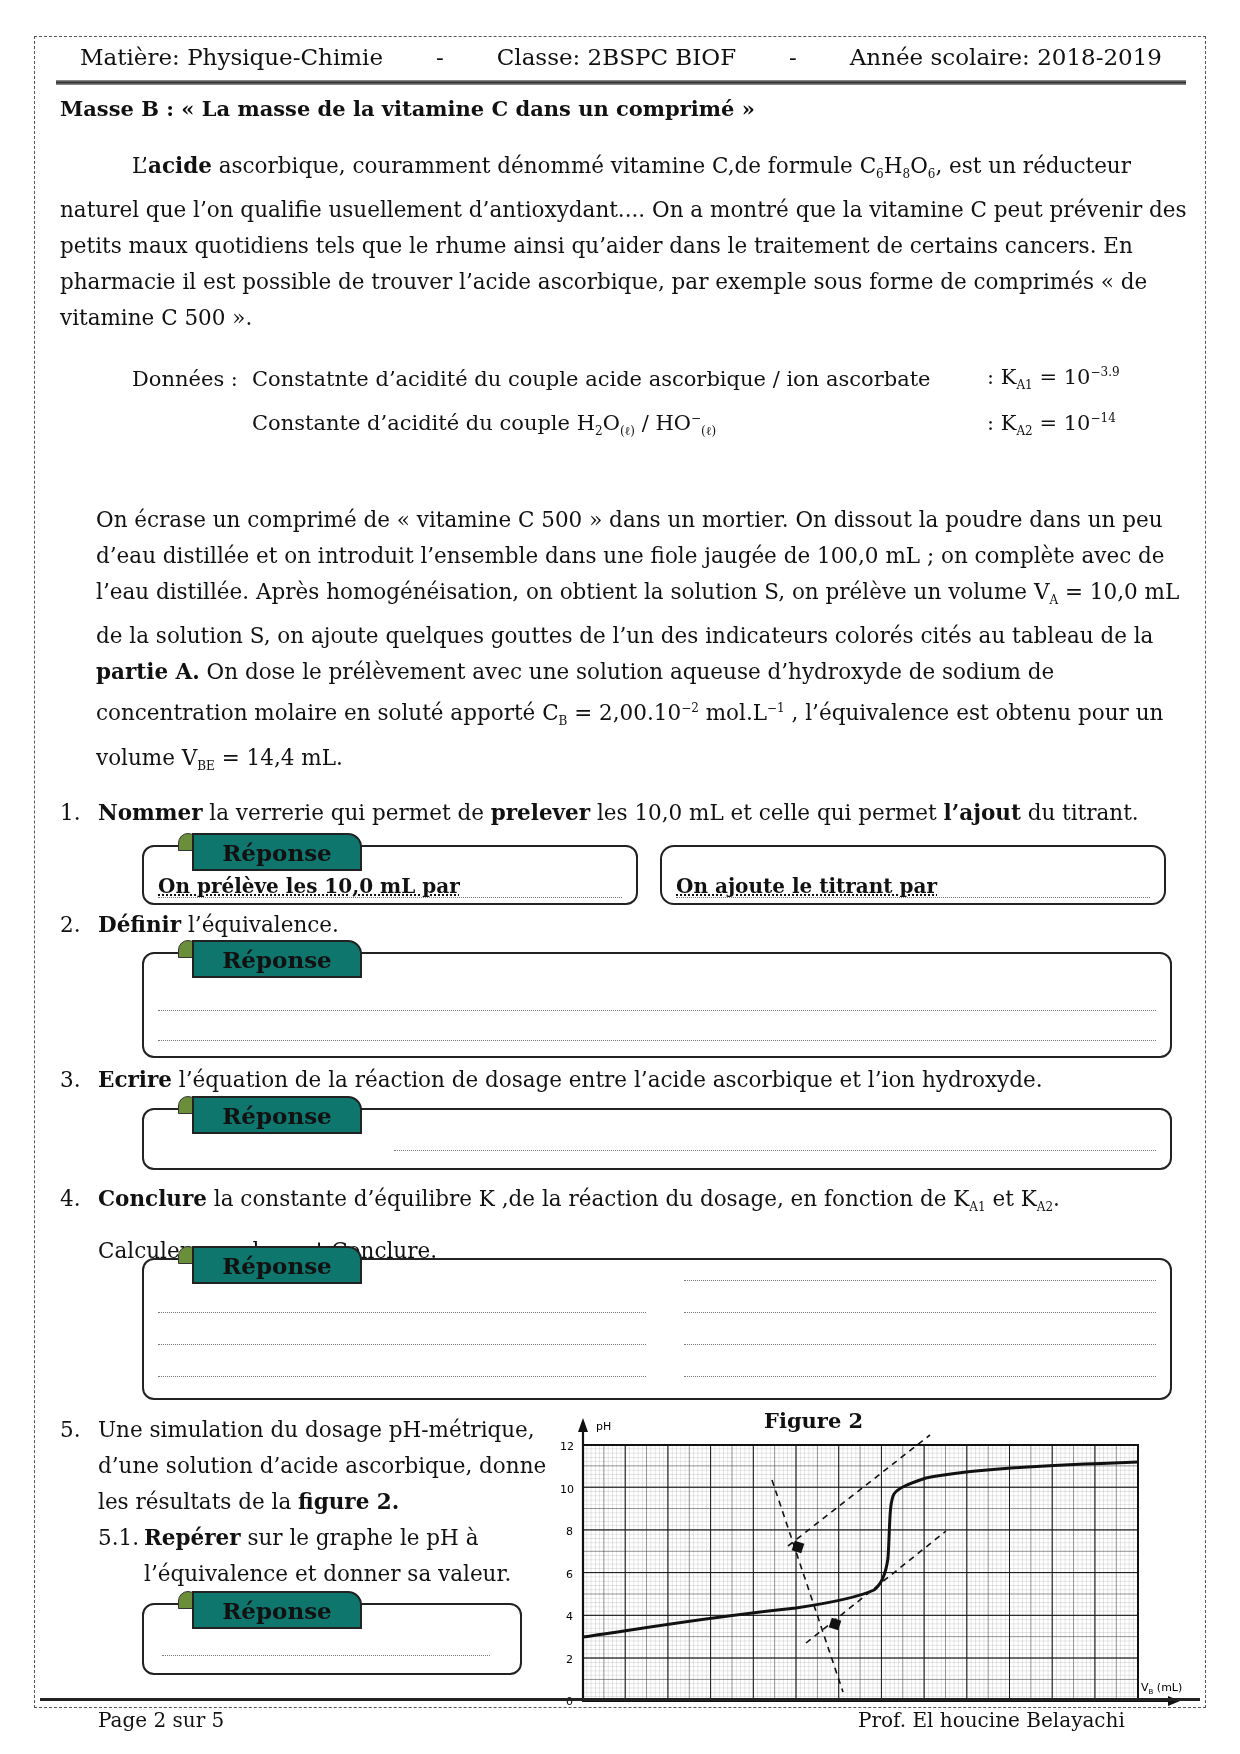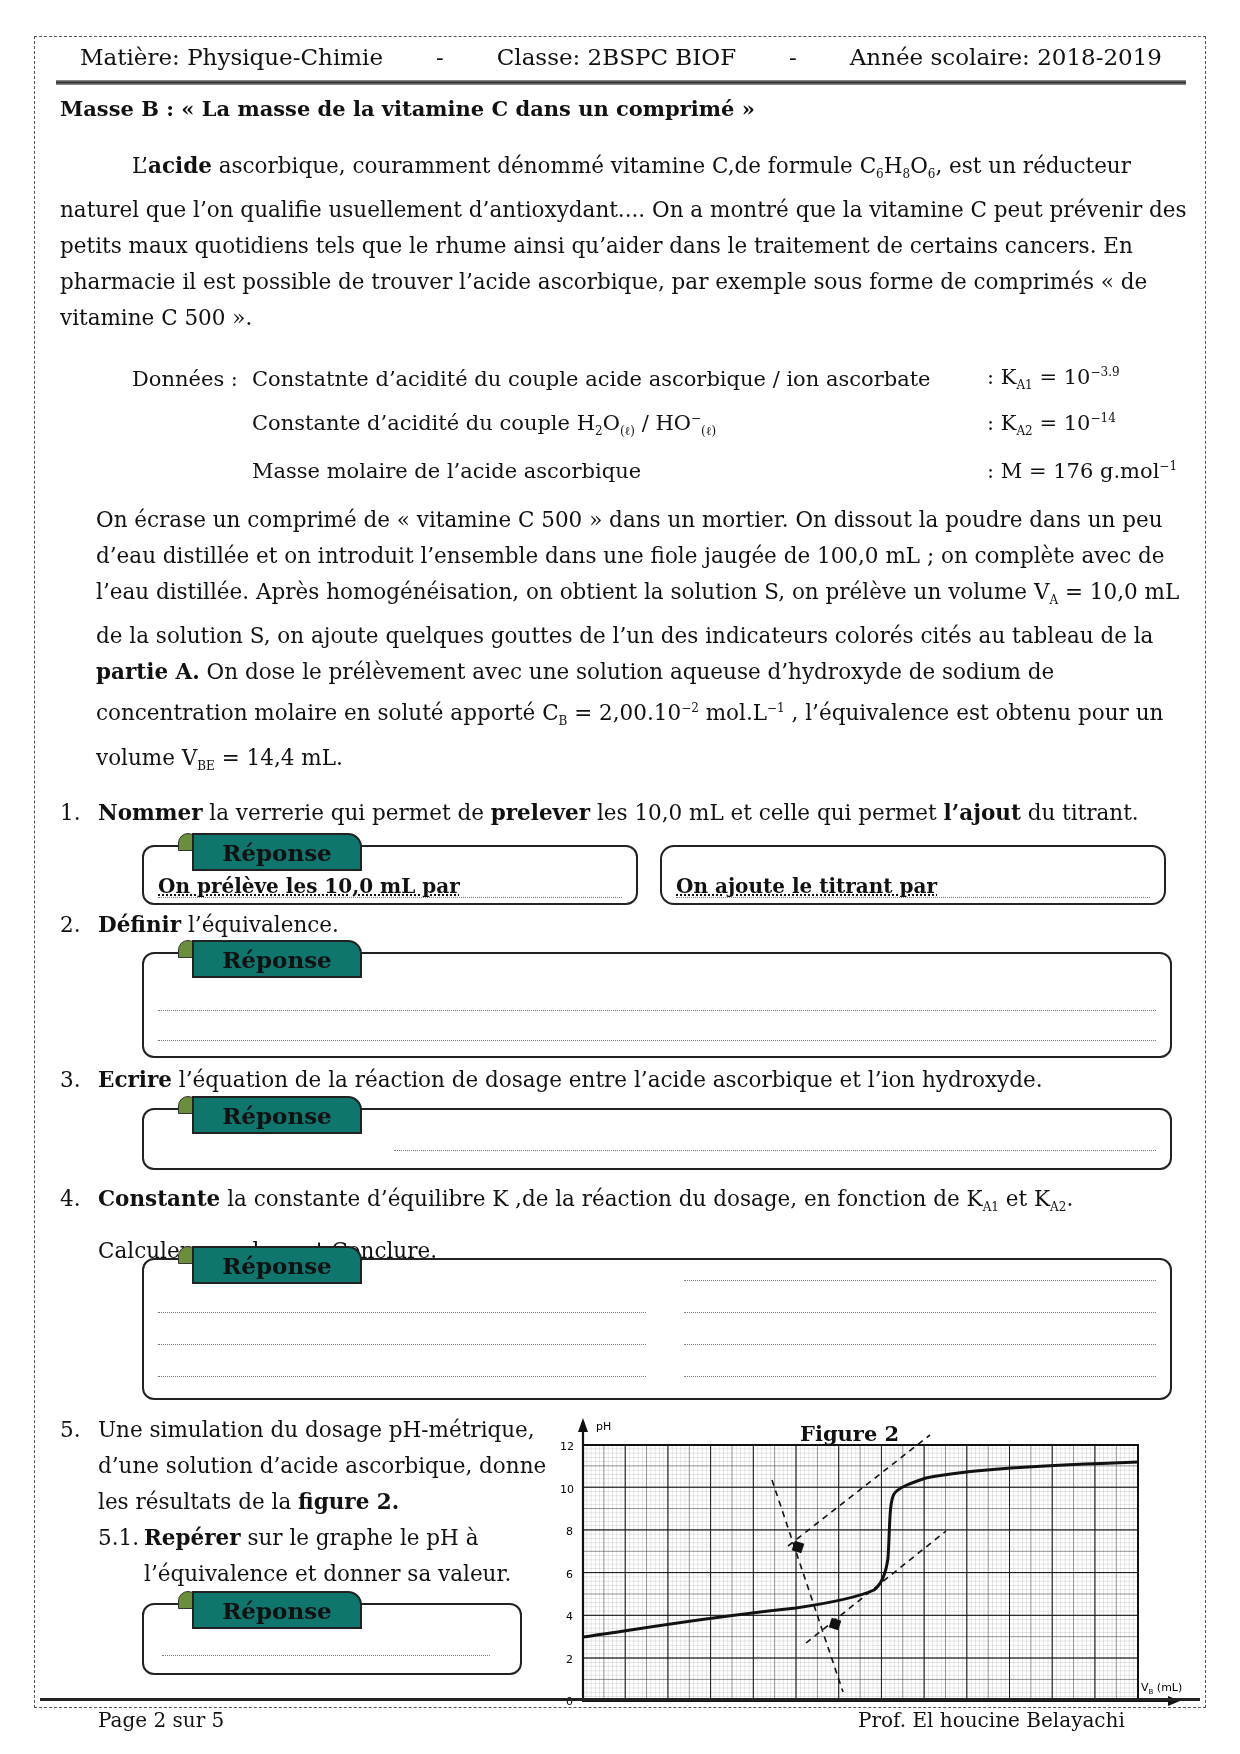--- a/index.html
+++ b/index.html
@@ -62,25 +62,20 @@
   <div class="dt-row">
     <span class="dt-lab">Données :</span>
     <span class="dt-desc">Constatnte d’acidité du couple acide ascorbique / ion ascorbate</span>
     <span class="dt-val"><span>:  K</span><sub>A1</sub><span> = 10</span><sup>−3.9</sup></span>
   </div>
   <div class="dt-row">
     <span class="dt-lab"></span>
     <span class="dt-desc"><span>Constante d’acidité du couple  H</span><sub>2</sub><span>O</span><sub>(ℓ)</sub><span> / HO</span><sup>−</sup><sub>(ℓ)</sub></span>
     <span class="dt-val"><span>:  K</span><sub>A2</sub><span> = 10</span><sup>−14</sup></span>
   </div>
-  <div class="dt-row">
-    <span class="dt-lab"></span>
-    <span class="dt-desc">Masse molaire de l’acide ascorbique</span>
-    <span class="dt-val"><span>:  M = 176 g.mol</span><sup>−1</sup></span>
-  </div>
 </div>
 
 <div class="abs p proc"><span>On écrase un comprimé de « vitamine C 500 » dans un mortier. On dissout la poudre dans un peu d’eau distillée et on introduit l’ensemble dans une fiole jaugée de 100,0 mL ; on complète avec de l’eau distillée. Après homogénéisation, on obtient la solution S, on prélève un volume  V</span><sub>A</sub><span> = 10,0 mL de la solution S, on ajoute quelques gouttes de l’un des indicateurs colorés cités au tableau de la </span><b>partie A.</b><span> On dose le prélèvement avec une solution aqueuse d’hydroxyde de sodium de concentration molaire en soluté apporté  C</span><sub>B</sub><span> = 2,00.10</span><sup>−2</sup><span> mol.L</span><sup>−1</sup><span>  , l’équivalence est obtenu pour un volume  V</span><sub>BE</sub><span> = 14,4 mL.</span></div>
 
 <div class="abs q" style="left:60px;top:800px;">
   <span class="qnum">1.</span><b>Nommer</b><span> la verrerie qui permet de </span><b>prelever</b><span> les 10,0 mL et celle qui permet </span><b>l’ajout</b><span> du titrant.</span>
 </div>
 <div class="abox" style="left:142px;top:845px;width:496px;height:60px;">
   <div class="tab-curl"></div>
   <div class="tab">Réponse</div>
@@ -105,21 +100,21 @@
 <div class="abs q" style="left:60px;top:1067px;">
   <span class="qnum">3.</span><b>Ecrire</b><span> l’équation de la réaction de dosage entre l’acide ascorbique et l’ion hydroxyde.</span>
 </div>
 <div class="abox" style="left:142px;top:1108px;width:1030px;height:62px;">
   <div class="tab-curl"></div>
   <div class="tab">Réponse</div>
   <div class="dots" style="left:250px;right:14px;top:40px;"></div>
 </div>
 
 <div class="abs q" style="left:60px;top:1177px;line-height:44px;">
-  <span class="qnum">4.</span><b>Constante</b><span> la constante d’équilibre  K  ,de la réaction du dosage, en fonction de  K</span><sub>A1</sub><span>  et  K</span><sub>A2</sub><span>.</span><br>
+  <span class="qnum">4.</span><b>Conclure</b><span> la constante d’équilibre  K  ,de la réaction du dosage, en fonction de  K</span><sub>A1</sub><span>  et  K</span><sub>A2</sub><span>.</span><br>
   <span class="qnum"></span><span>Calculer sa valeur et Conclure.</span>
 </div>
 <div class="abox" style="left:142px;top:1258px;width:1030px;height:142px;">
   <div class="tab-curl"></div>
   <div class="tab">Réponse</div>
   <div class="dots" style="left:540px;right:14px;top:20px;"></div>
   <div class="dots" style="left:14px;width:488px;top:52px;"></div>
   <div class="dots" style="left:540px;right:14px;top:52px;"></div>
   <div class="dots" style="left:14px;width:488px;top:84px;"></div>
   <div class="dots" style="left:540px;right:14px;top:84px;"></div>
@@ -136,21 +131,21 @@
     <span style="width:46px;">5.1.</span>
     <span style="flex:1;"><b>Repérer</b><span> sur le graphe le pH à l’équivalence et donner sa valeur.</span></span>
   </div>
 </div>
 <div class="abox" style="left:142px;top:1603px;width:380px;height:72px;">
   <div class="tab-curl"></div>
   <div class="tab">Réponse</div>
   <div class="dots" style="left:18px;right:30px;top:50px;"></div>
 </div>
 
-<div class="abs figtitle" style="left:800px;top:1408px;margin-top:13px;">Figure 2</div>
+<div class="abs figtitle" style="left:764px;top:1408px;">Figure 2</div>
 <svg class="abs" style="left:556px;top:1408px;" width="640" height="300" viewBox="0 0 640 300">
   <defs>
     <pattern id="fine" x="27" y="37" width="4.27" height="4.27" patternUnits="userSpaceOnUse">
       <path d="M4.27 0 V4.27 M0 4.27 H4.27" stroke="#aaa" stroke-width="0.6" fill="none"></path>
     </pattern>
     <pattern id="mid" x="27" y="37" width="21.35" height="21.35" patternUnits="userSpaceOnUse">
       <path d="M21.35 0 V21.35 M0 21.35 H21.35" stroke="#333" stroke-width="0.9" fill="none"></path>
     </pattern>
     <pattern id="major" x="27" y="37" width="42.7" height="42.7" patternUnits="userSpaceOnUse">
       <path d="M42.7 0 V42.7 M0 42.7 H42.7" stroke="#111" stroke-width="1.8" fill="none"></path>

